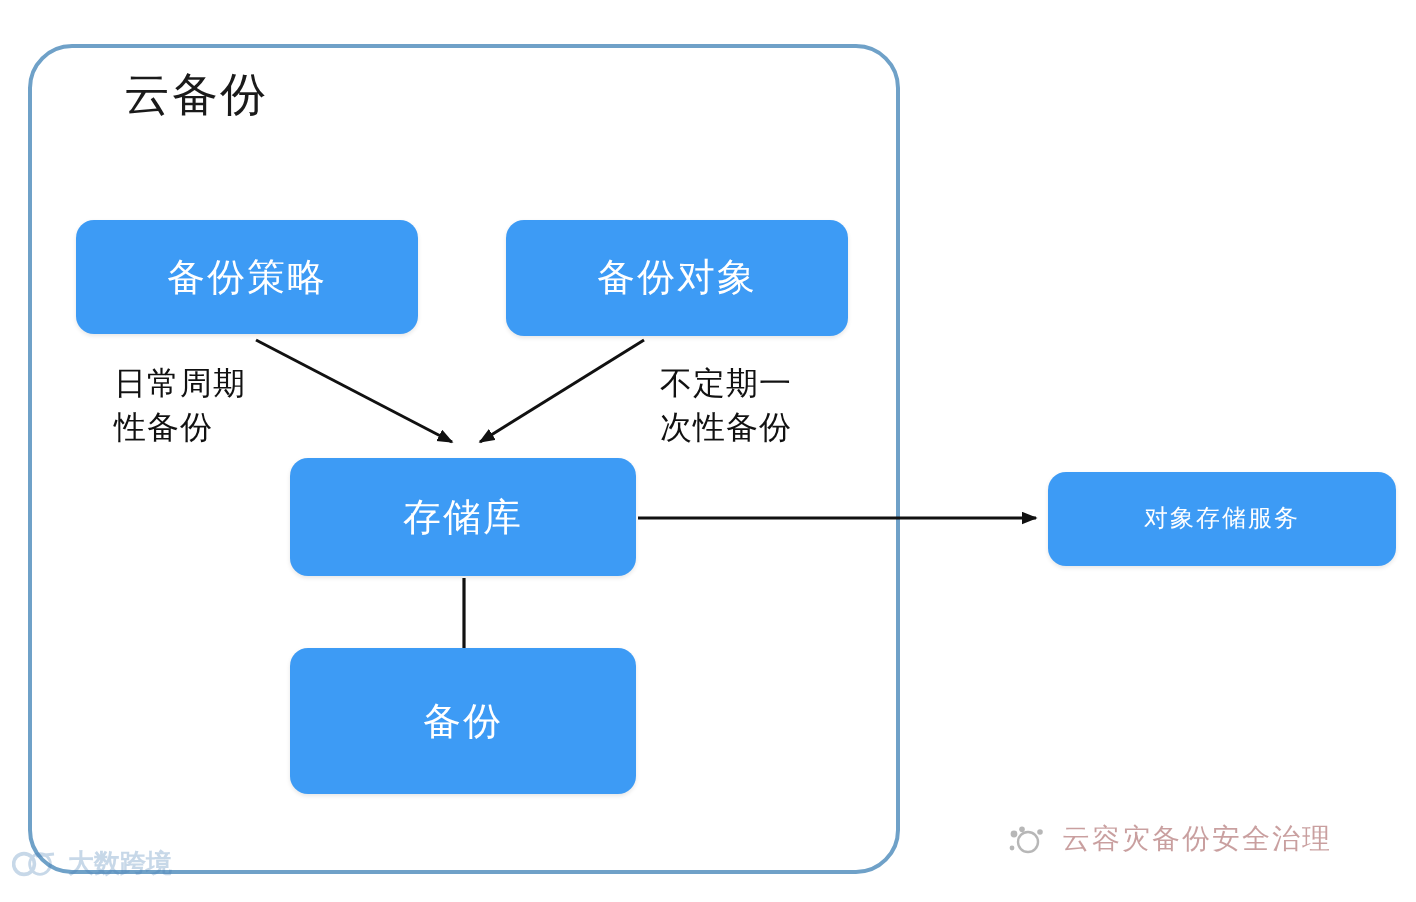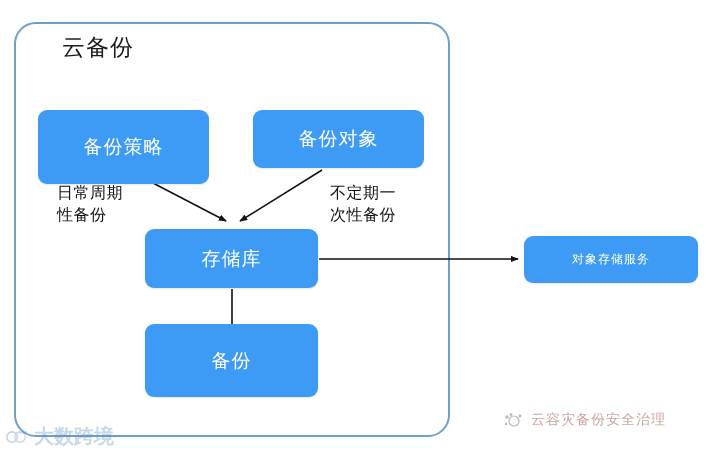--- a/index.html
+++ b/index.html
@@ -49,21 +49,21 @@
     border-radius: 9px;
     color: #ffffff;
     display: flex;
     align-items: center;
     justify-content: center;
     font-size: 19px;
     letter-spacing: 1px;
     white-space: nowrap;
     box-shadow: 0 1px 2px rgba(0,0,0,0.10);
   }
-  #node-policy   { left: 38px;  top: 110px; width: 171px; height: 74px; }
+  #node-policy   { left: 38px;  top: 110px; width: 171px; height: 57px; }
   #node-object   { left: 253px; top: 110px; width: 171px; height: 58px; }
   #node-vault    { left: 145px; top: 229px; width: 173px; height: 59px; }
   #node-backup   { left: 145px; top: 324px; width: 173px; height: 73px; text-align: center; }
   #node-oss      { left: 524px; top: 236px; width: 174px; height: 47px; font-size: 12px; }
 
   
   .edge-label {
     position: absolute;
     font-size: 16px;
     color: #111111;
@@ -90,21 +90,21 @@
     align-items: center;
     gap: 6px;
     user-select: none;
   }
   #wm-left {
     left: 6px;
     top: 423px;
     opacity: 0.30;
   }
   #wm-left .wm-text {
-    font-size: 20px;
+    font-size: 13px;
     font-weight: bold;
     color: #4a7fb5;
     letter-spacing: 0px;
   }
   #wm-right {
     left: 503px;
     top: 411px;
     opacity: 0.42;
   }
   #wm-right .wm-text {

